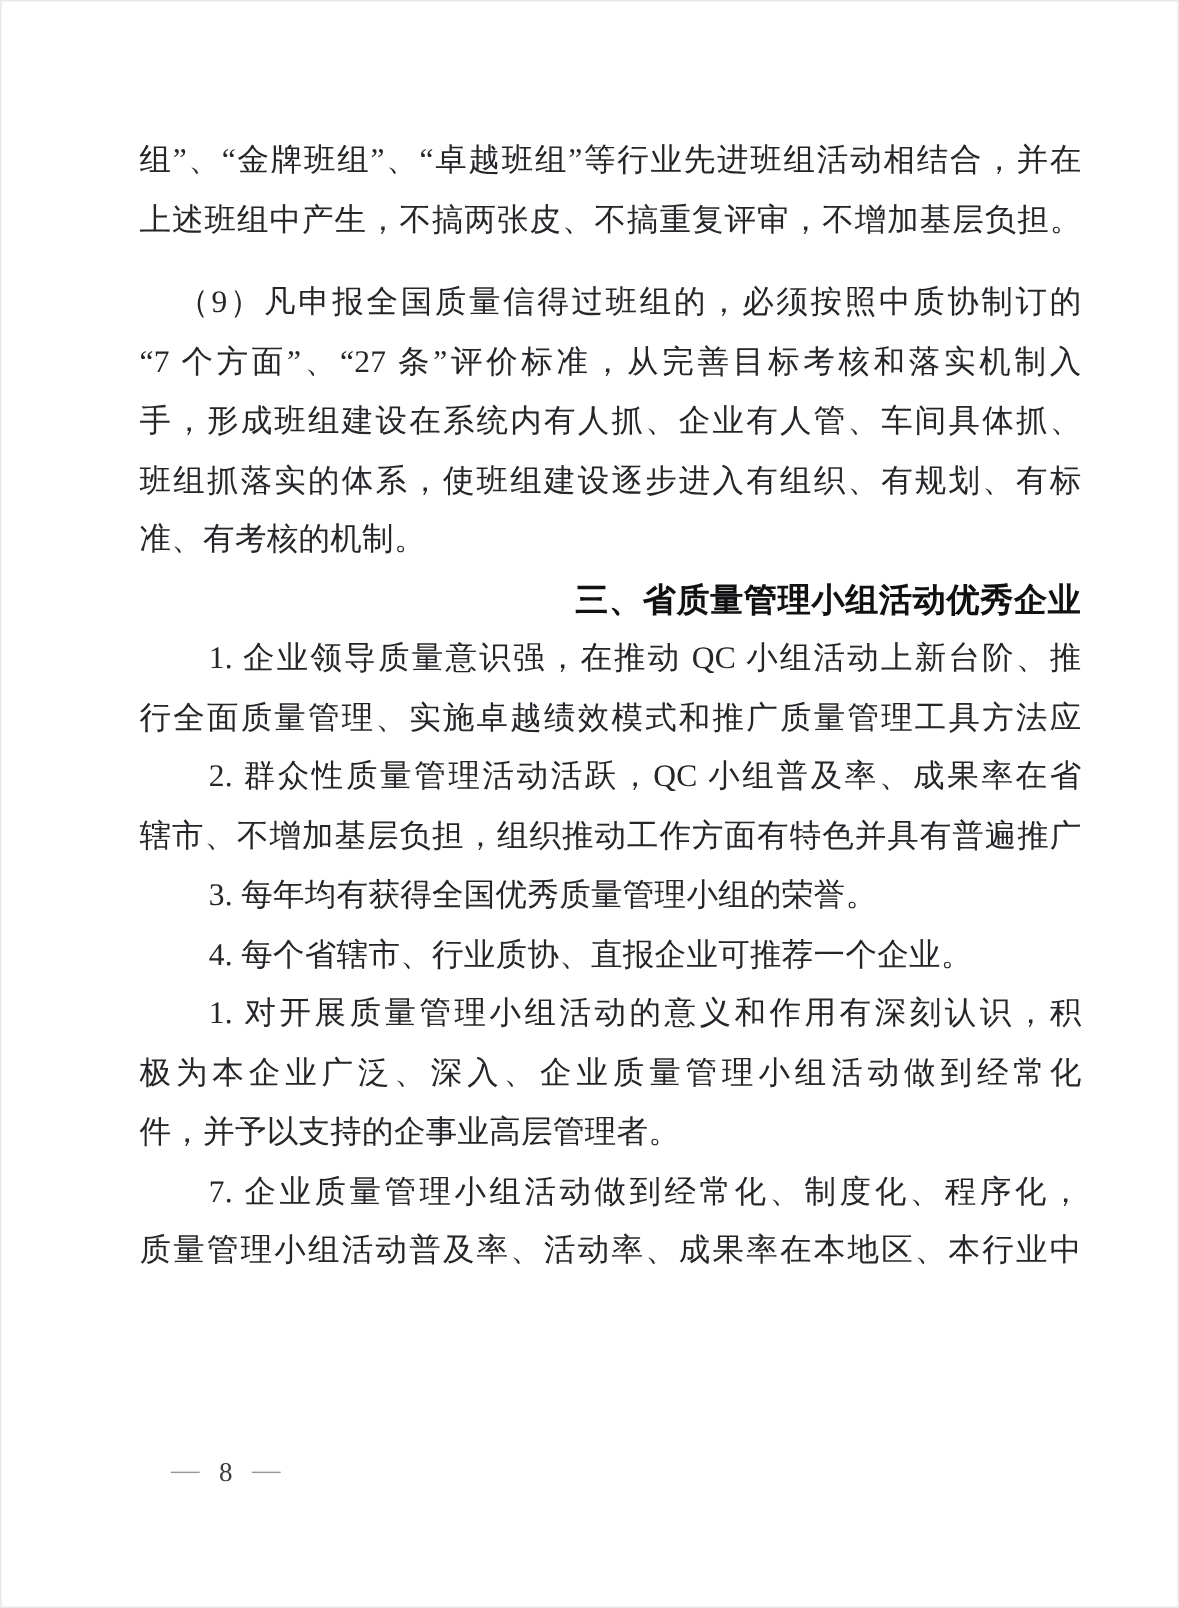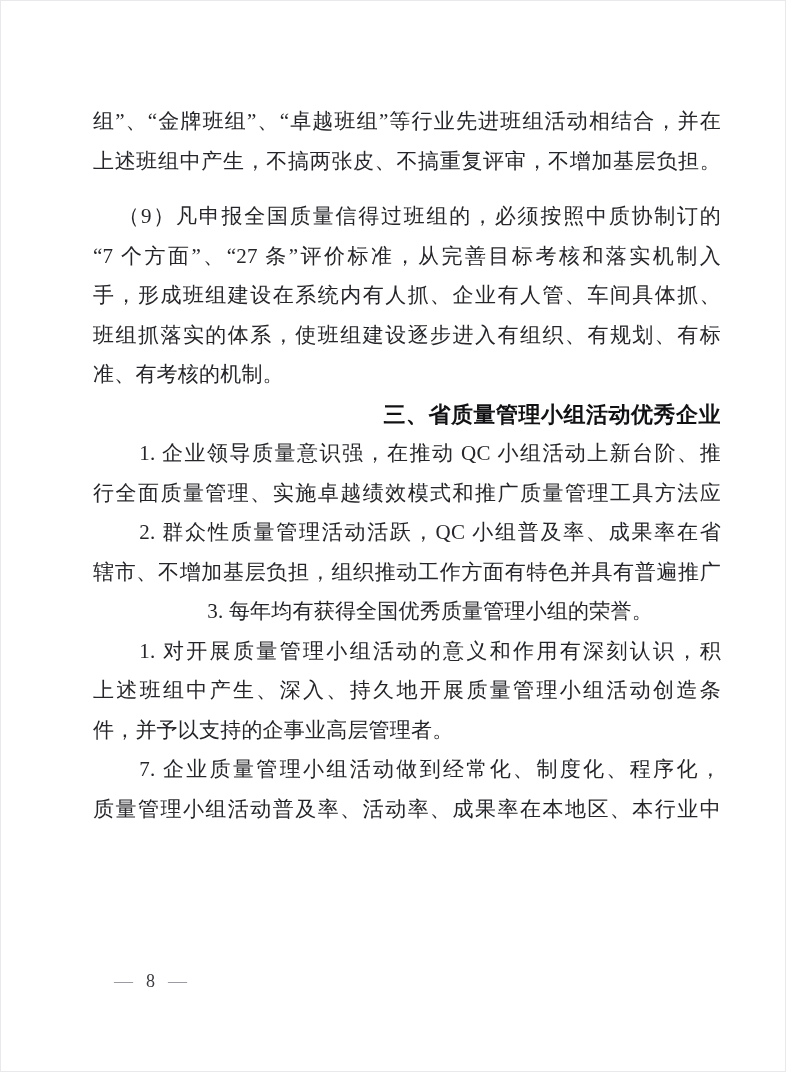--- a/index.html
+++ b/index.html
@@ -13,21 +13,21 @@
   .page {
     position: absolute;
     inset: 0;
     box-sizing: border-box;
     background: #ffffff;
     border: 1px solid #e9e9ec;
   }
   .content {
     position: absolute;
     left: 92px;
-    top: 101px;
+    top: 86px;
     width: 628px;
   }
   .line {
     height: 39.5px;
     line-height: 39.5px;
     font-size: 21px;
     color: #26262a;
     overflow: hidden;
     white-space: nowrap;
     letter-spacing: 0.2px;
@@ -73,23 +73,24 @@
       <div class="line justify" style="text-indent: 1.2em; margin-top: 16px;">（9）凡申报全国质量信得过班组的，必须按照中质协制订的</div>
       <div class="line justify">“7 个方面”、“27 条”评价标准，从完善目标考核和落实机制入</div>
       <div class="line justify">手，形成班组建设在系统内有人抓、企业有人管、车间具体抓、</div>
       <div class="line justify">班组抓落实的体系，使班组建设逐步进入有组织、有规划、有标</div>
       <div class="line">准、有考核的机制。</div>
       <div class="line heading" style="text-indent: 1.75em; text-align: right;">三、省质量管理小组活动优秀企业</div>
       <div class="line justify" style="text-indent: 2.2em;">1. 企业领导质量意识强，在推动 QC 小组活动上新台阶、推</div>
       <div class="line justify">行全面质量管理、实施卓越绩效模式和推广质量管理工具方法应</div>
       <div class="line justify" style="text-indent: 2.2em;">2. 群众性质量管理活动活跃，QC 小组普及率、成果率在省</div>
       <div class="line justify">辖市、不增加基层负担，组织推动工作方面有特色并具有普遍推广</div>
-      <div class="line" style="text-indent: 2.2em; text-align: center;">3. 每年均有获得全国优秀质量管理小组的荣誉。</div>
+      <div class="line" style="text-indent: 2.2em;">3. 每年均有获得全国优秀质量管理小组的荣誉。</div>
+      <div class="line" style="text-indent: 2.2em;">4. 每个省辖市、行业质协、直报企业可推荐一个企业。</div>
       <div class="line justify" style="text-indent: 2.2em;">1. 对开展质量管理小组活动的意义和作用有深刻认识，积</div>
-      <div class="line justify">上述班组中产生、深入、持久地开展质量管理小组活动创造条</div>
+      <div class="line justify">极为本企业广泛、深入、企业质量管理小组活动做到经常化</div>
       <div class="line">件，并予以支持的企事业高层管理者。</div>
       <div class="line justify" style="text-indent: 2.2em;">7. 企业质量管理小组活动做到经常化、制度化、程序化，</div>
       <div class="line justify">质量管理小组活动普及率、活动率、成果率在本地区、本行业中</div>
     </div>
   <div class="footer">
     <span class="dash">—</span>
     <span class="pagenum">8</span>
     <span class="dash">—</span>
   </div>
 </div>

